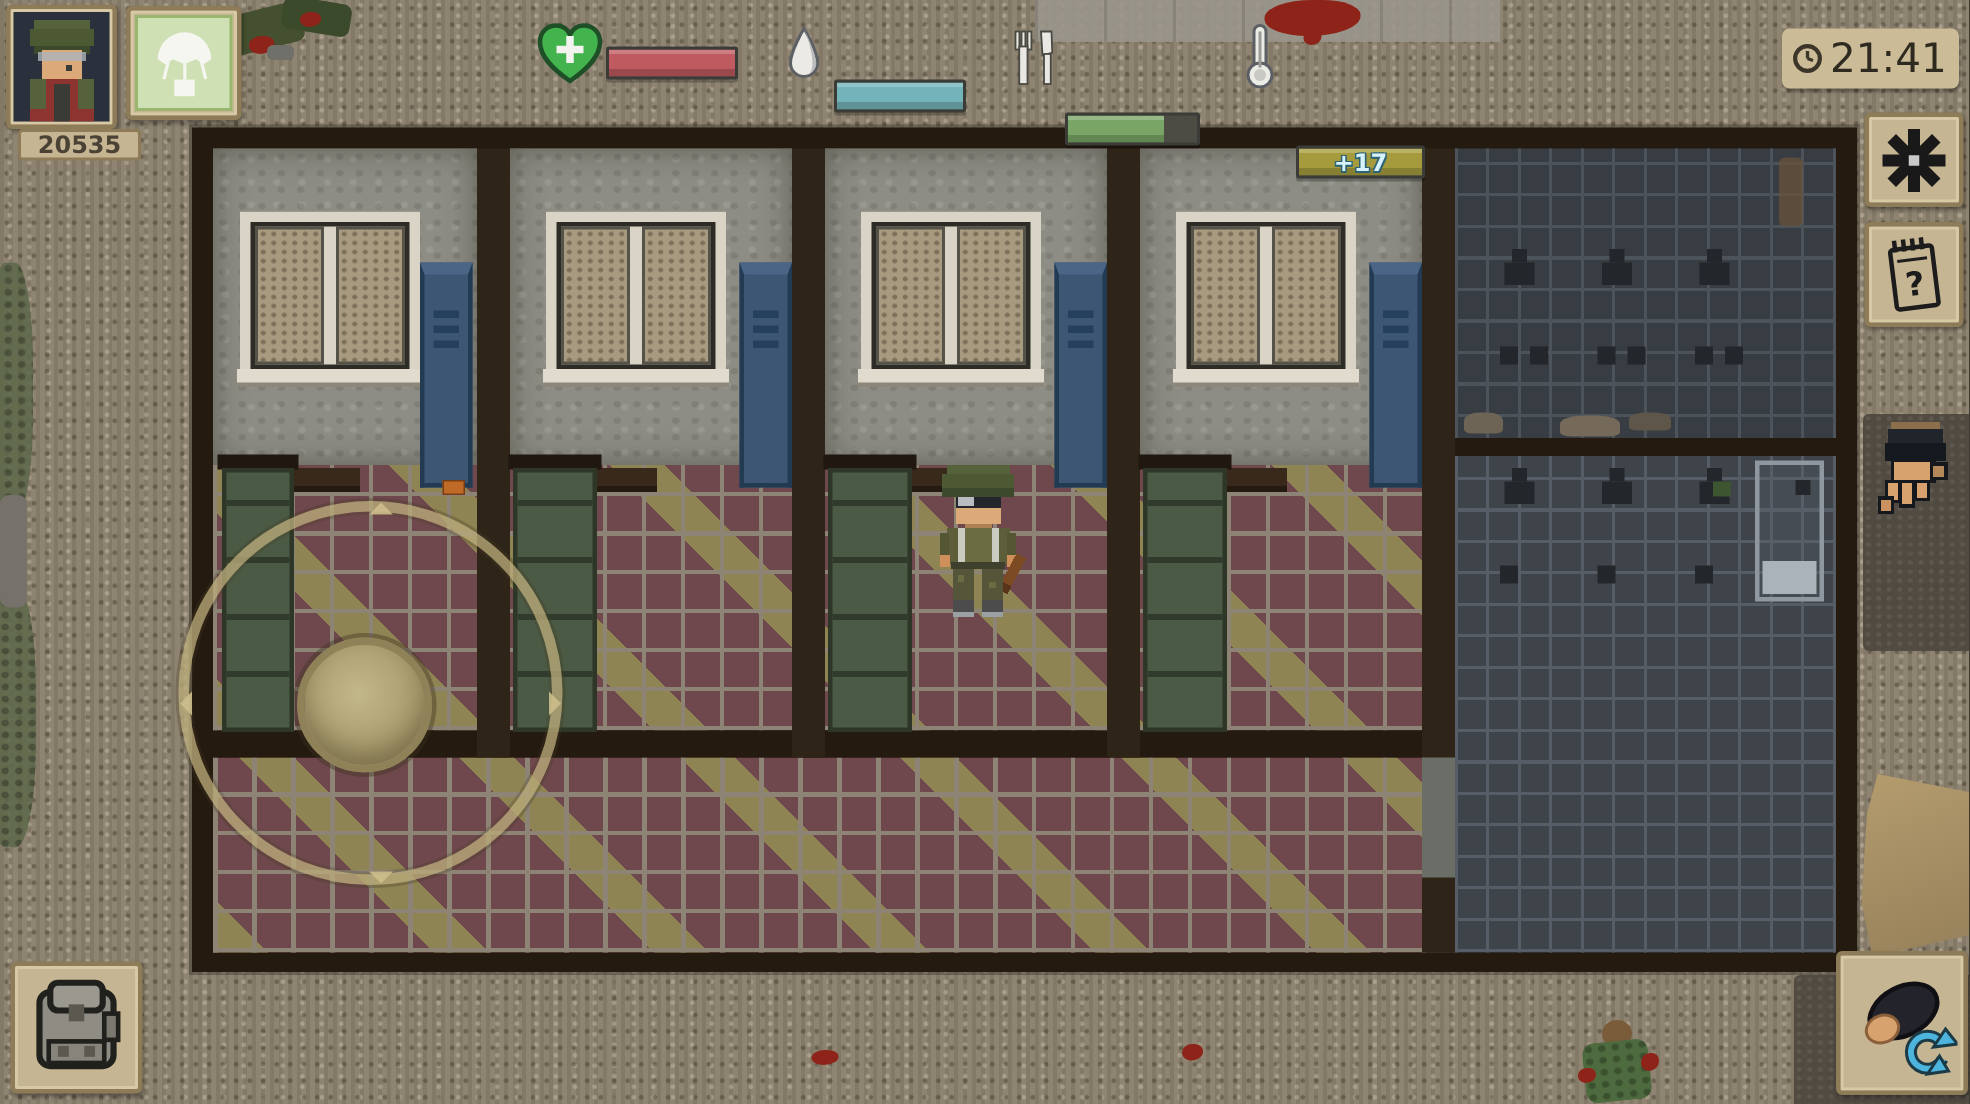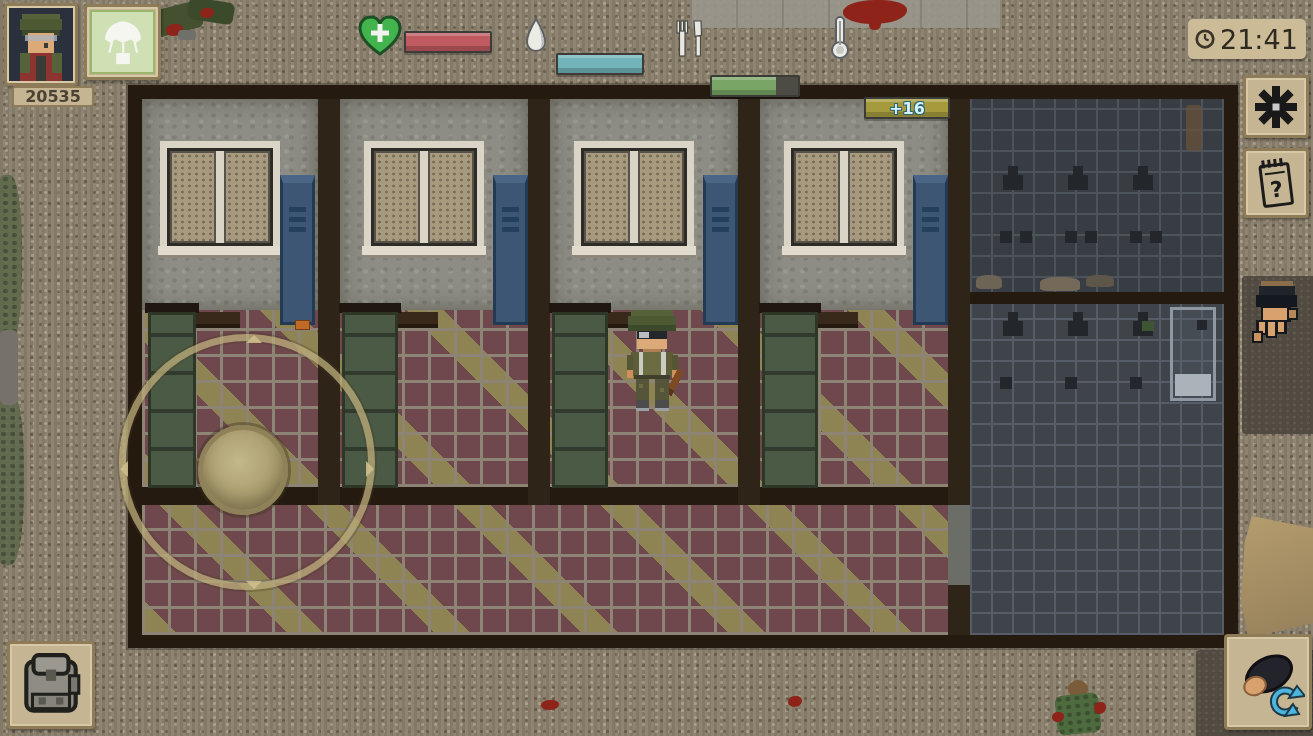--- a/index.html
+++ b/index.html
@@ -328,21 +328,21 @@
   <div class="abs" style="left:828px;top:15px;">
     <svg width="24" height="44" viewBox="0 0 24 44">
       <rect x="8" y="2" width="8" height="28" rx="4" fill="#ecece6" stroke="#5c6065" stroke-width="2"></rect>
       <circle cx="12" cy="35" r="8" fill="#ecece6" stroke="#5c6065" stroke-width="2"></circle>
       <rect x="11" y="6" width="2" height="24" fill="#9a9a94"></rect>
       <circle cx="12" cy="35" r="4" fill="#c9c9c3"></circle>
     </svg>
   </div>
   <div class="abs bar" style="left:864px;top:31px;width:86px;height:22px;">
     <div class="fill" style="width: 100%; background: rgb(165, 155, 60);"></div>
-    <div class="bar-text">+16</div>
+    <div class="bar-text">+17</div>
   </div>
 
   <div class="abs clock-plate" style="left:1188px;top:19px;width:118px;height:40px;">
     <svg width="22" height="22" viewBox="0 0 24 24">
       <circle cx="12" cy="12" r="9" fill="none" stroke="#3c352a" stroke-width="3"></circle>
       <line x1="12" y1="12" x2="12" y2="6.5" stroke="#3c352a" stroke-width="2.4"></line>
       <line x1="12" y1="12" x2="16" y2="13.5" stroke="#3c352a" stroke-width="2.4"></line>
     </svg>
     <span>21:41</span>
   </div>

